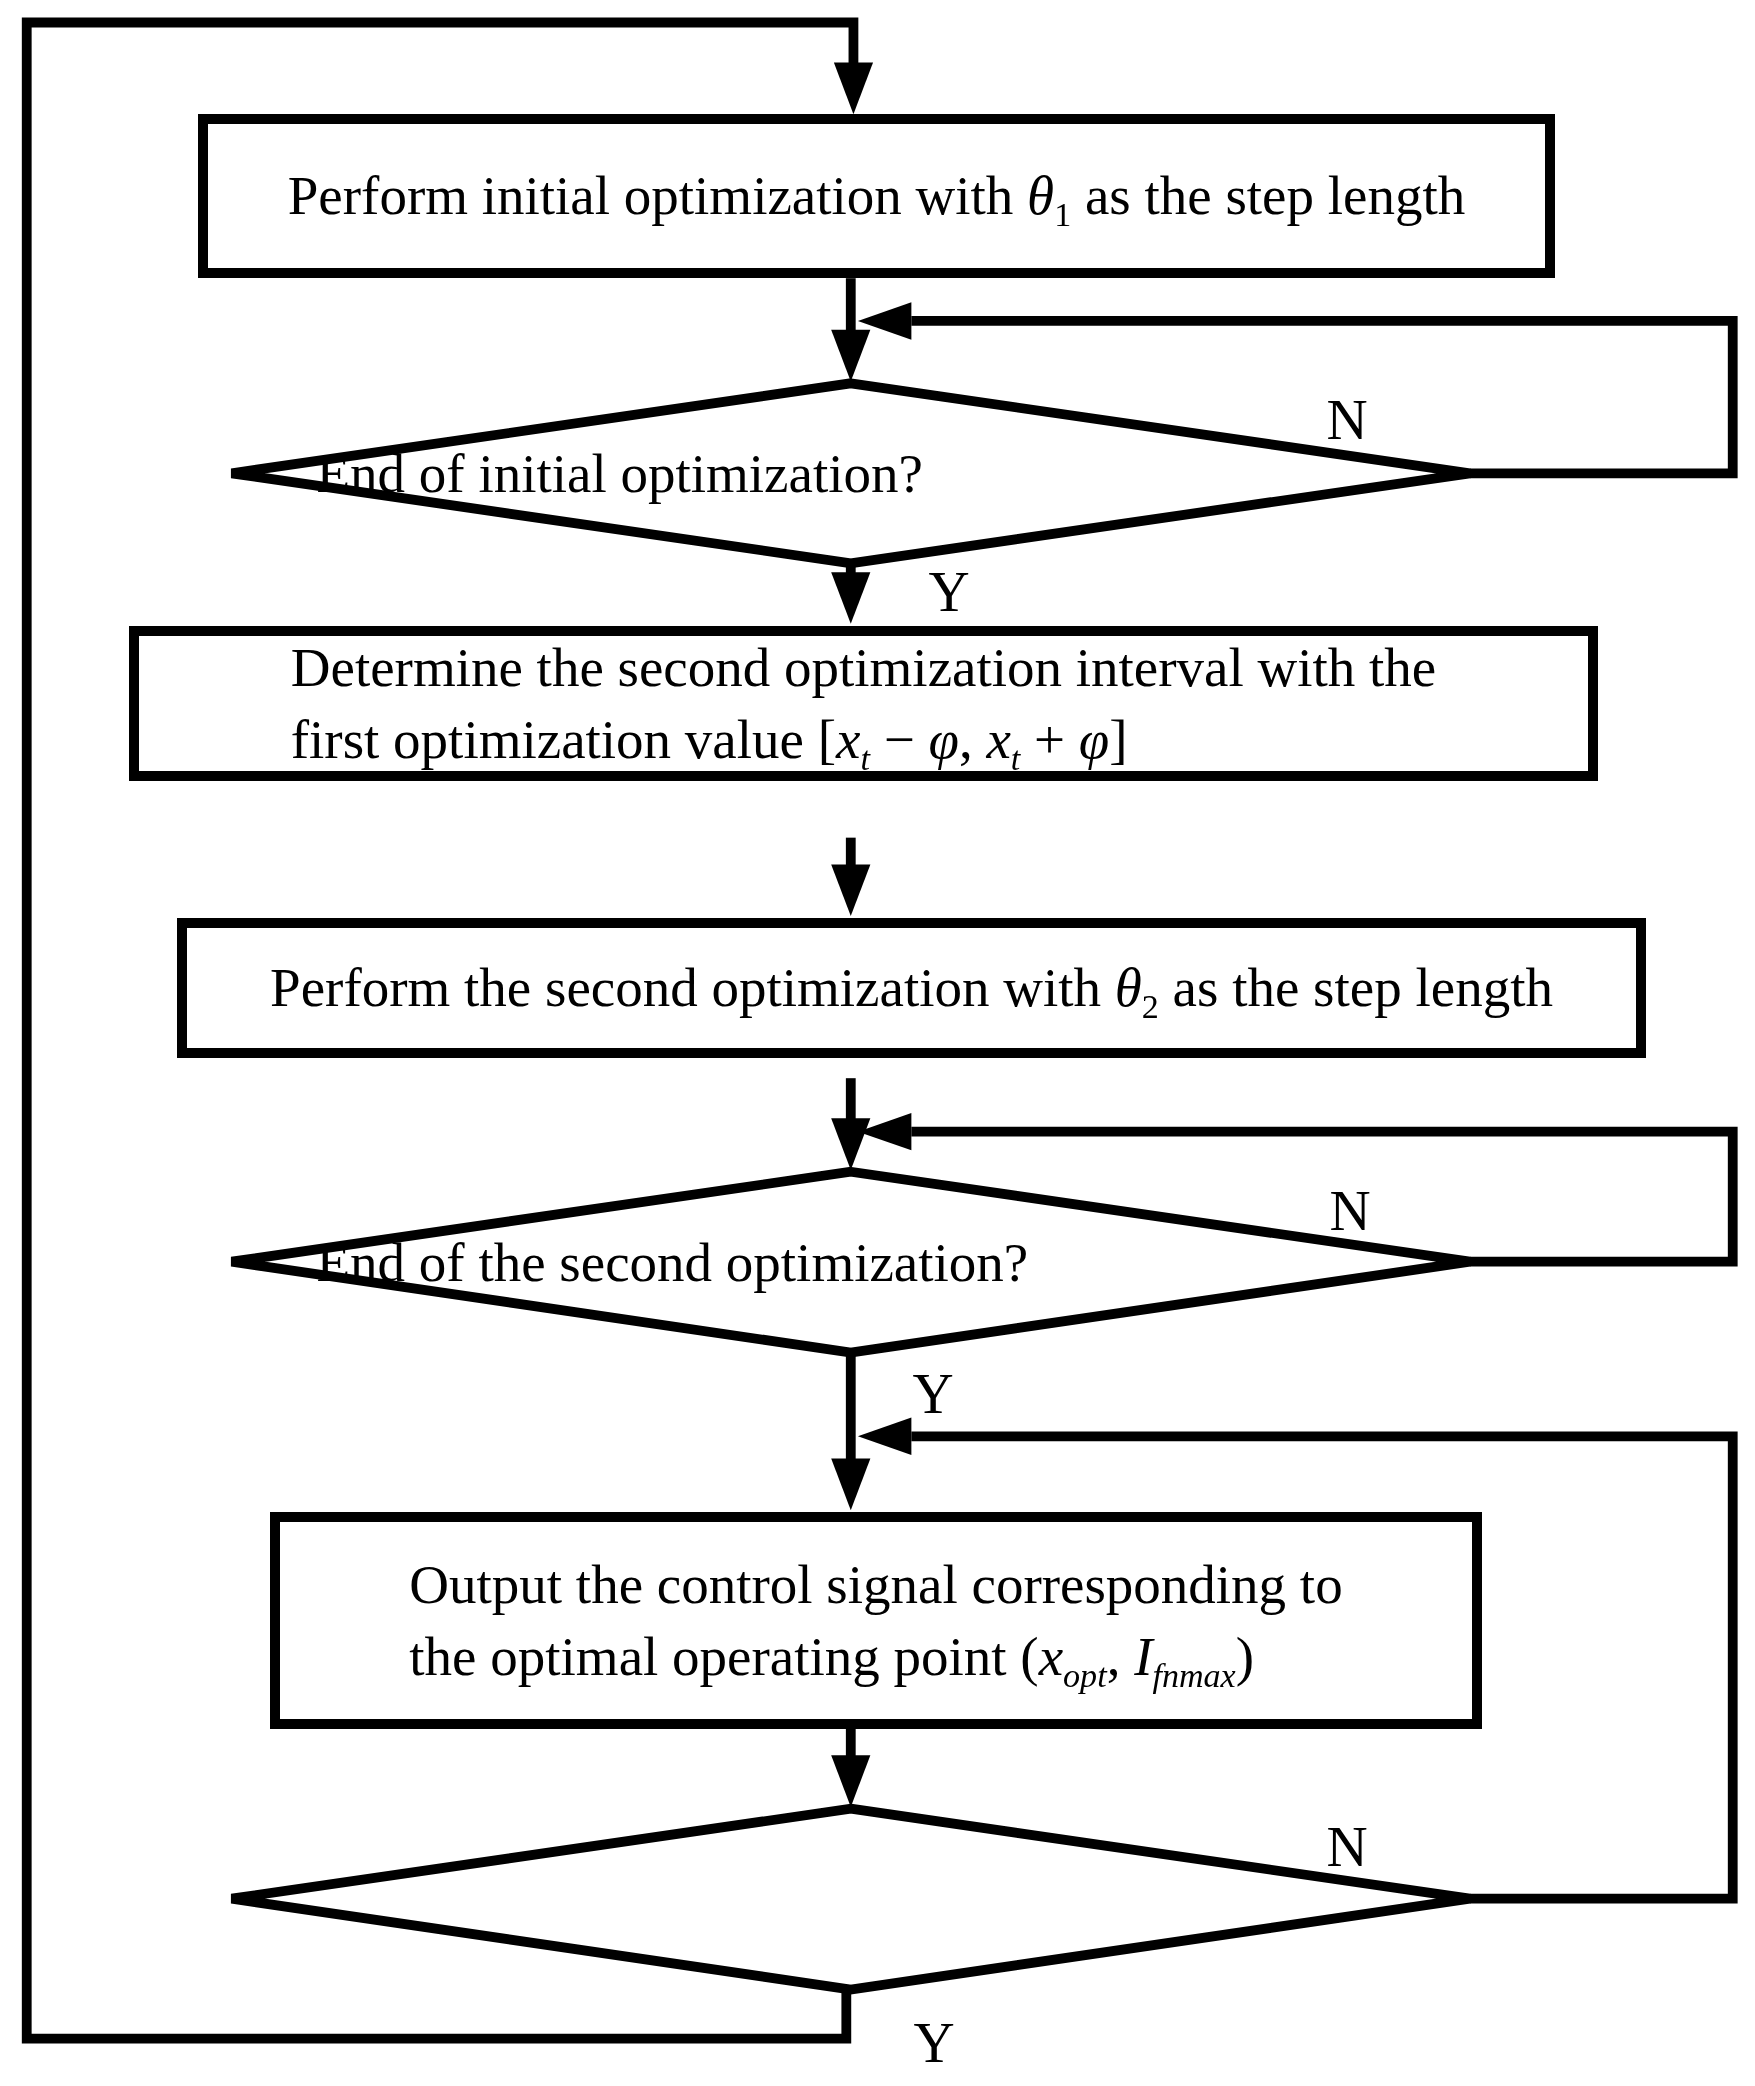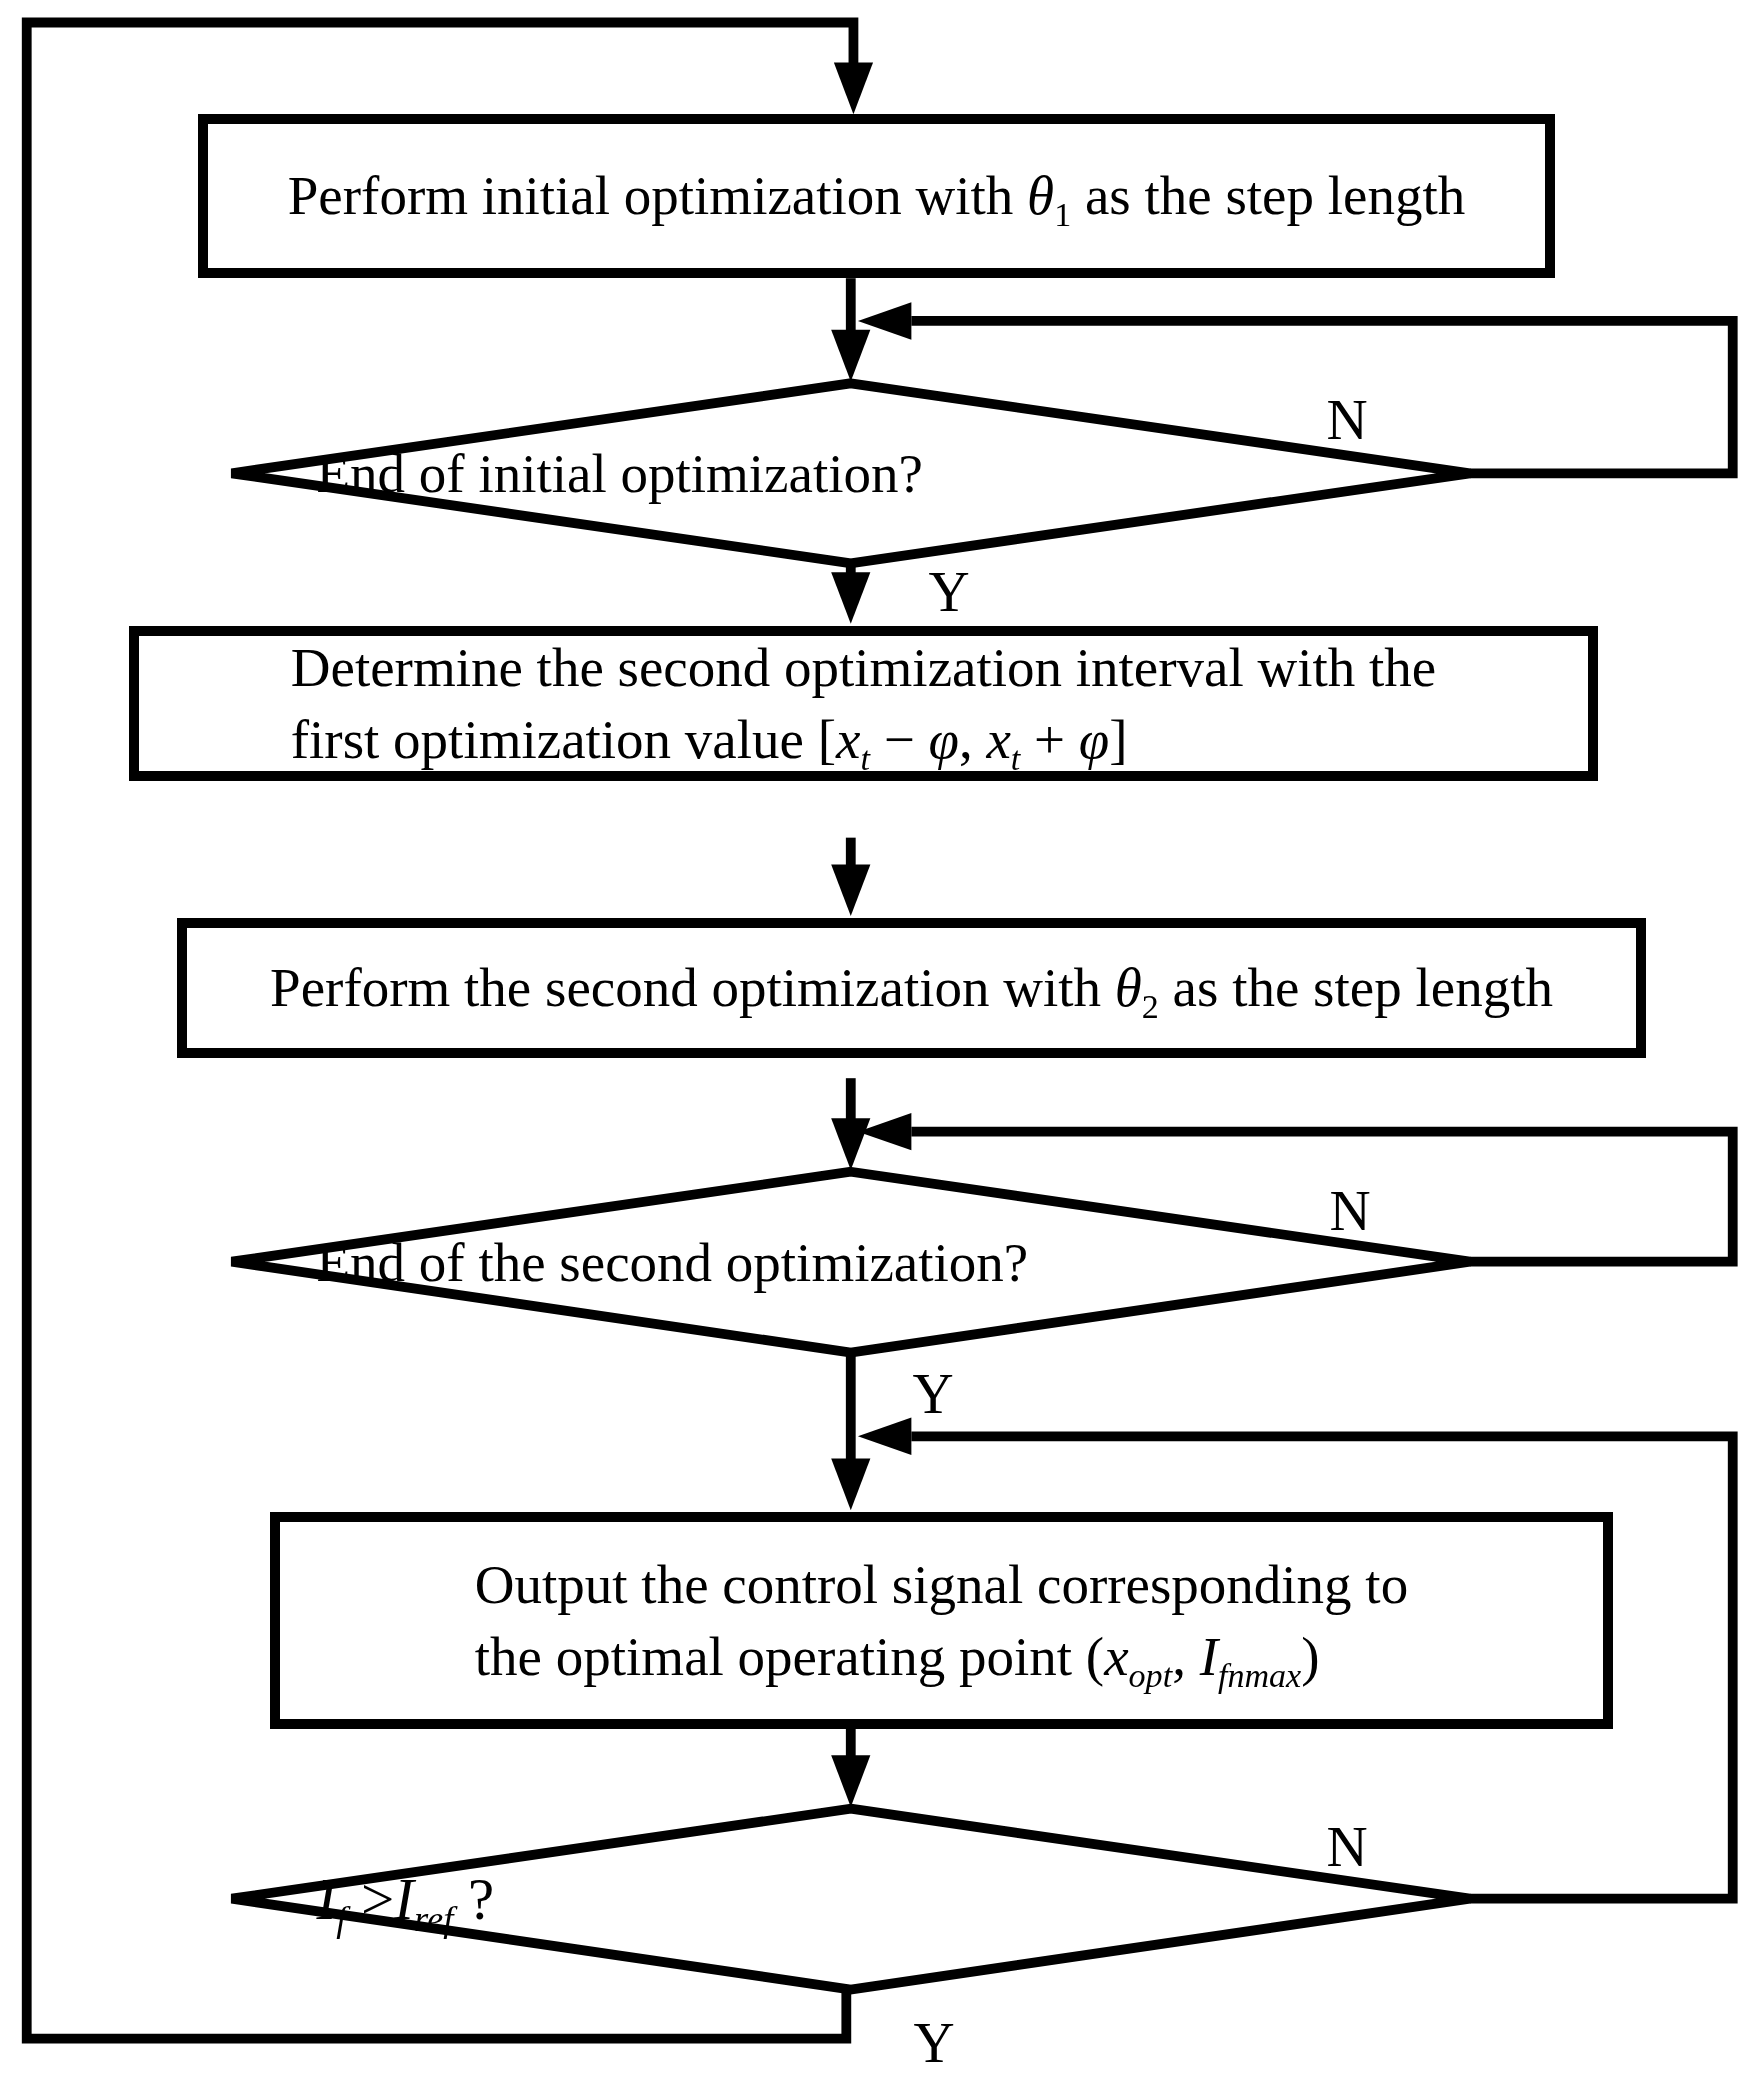--- a/index.html
+++ b/index.html
@@ -22,21 +22,21 @@
     align-items: center;
     justify-content: center;
     text-align: left;
     font-size: 55px;
     line-height: 1.3;
   }
   .node-label, .dec-label { white-space: nowrap; }
   #box1 { left: 198px; top: 114px;  width: 1357px; height: 164px; }
   #box2 { left: 129px; top: 626px;  width: 1469px; height: 155px; }
   #box3 { left: 129px; top: 918px; width: 1469px; height: 140px; margin-left: 48px; }
-  #box4 { left: 270px; top: 1512px; width: 1343px; height: 217px; }
+  #box4 { left: 270px; top: 1512px; width: 1212px; height: 217px; }
 
   .dec-label {
     position: absolute;
     width: 1069px;
     text-align: left;
     font-size: 55px;
     transform: translate(-50%, -50%);
   }
   #dec1-label { left: 851px; top: 473px;  }
   #dec2-label { left: 851px; top: 1262px; }
@@ -106,21 +106,20 @@
   </div>
   <div class="node" id="box3">
     <div class="node-label">Perform the second optimization with <i>θ</i><sub>2</sub> as the step length</div>
   </div>
   <div class="node" id="box4">
     <div>Output the control signal corresponding to<br>the optimal operating point (<i>x</i><sub><i>opt</i></sub>, <i>I</i><sub><i>fnmax</i></sub>)</div>
   </div>
 
   <div class="dec-label" id="dec1-label">End of initial optimization?</div>
   <div class="dec-label" id="dec2-label">End of the second optimization?</div>
-  <div class="dec-label" id="dec3-label"><i>I</i><sub><i>f</i></sub> &gt;<i>I</i><sub><i>ref</i></sub> ?</div>
 
   <div class="branch-label" id="y1">Y</div>
   <div class="branch-label" id="y2">Y</div>
   <div class="branch-label" id="y3">Y</div>
   <div class="branch-label" id="n1">N</div>
   <div class="branch-label" id="n2">N</div>
   <div class="branch-label" id="n3">N</div>
 
 </div>
 

